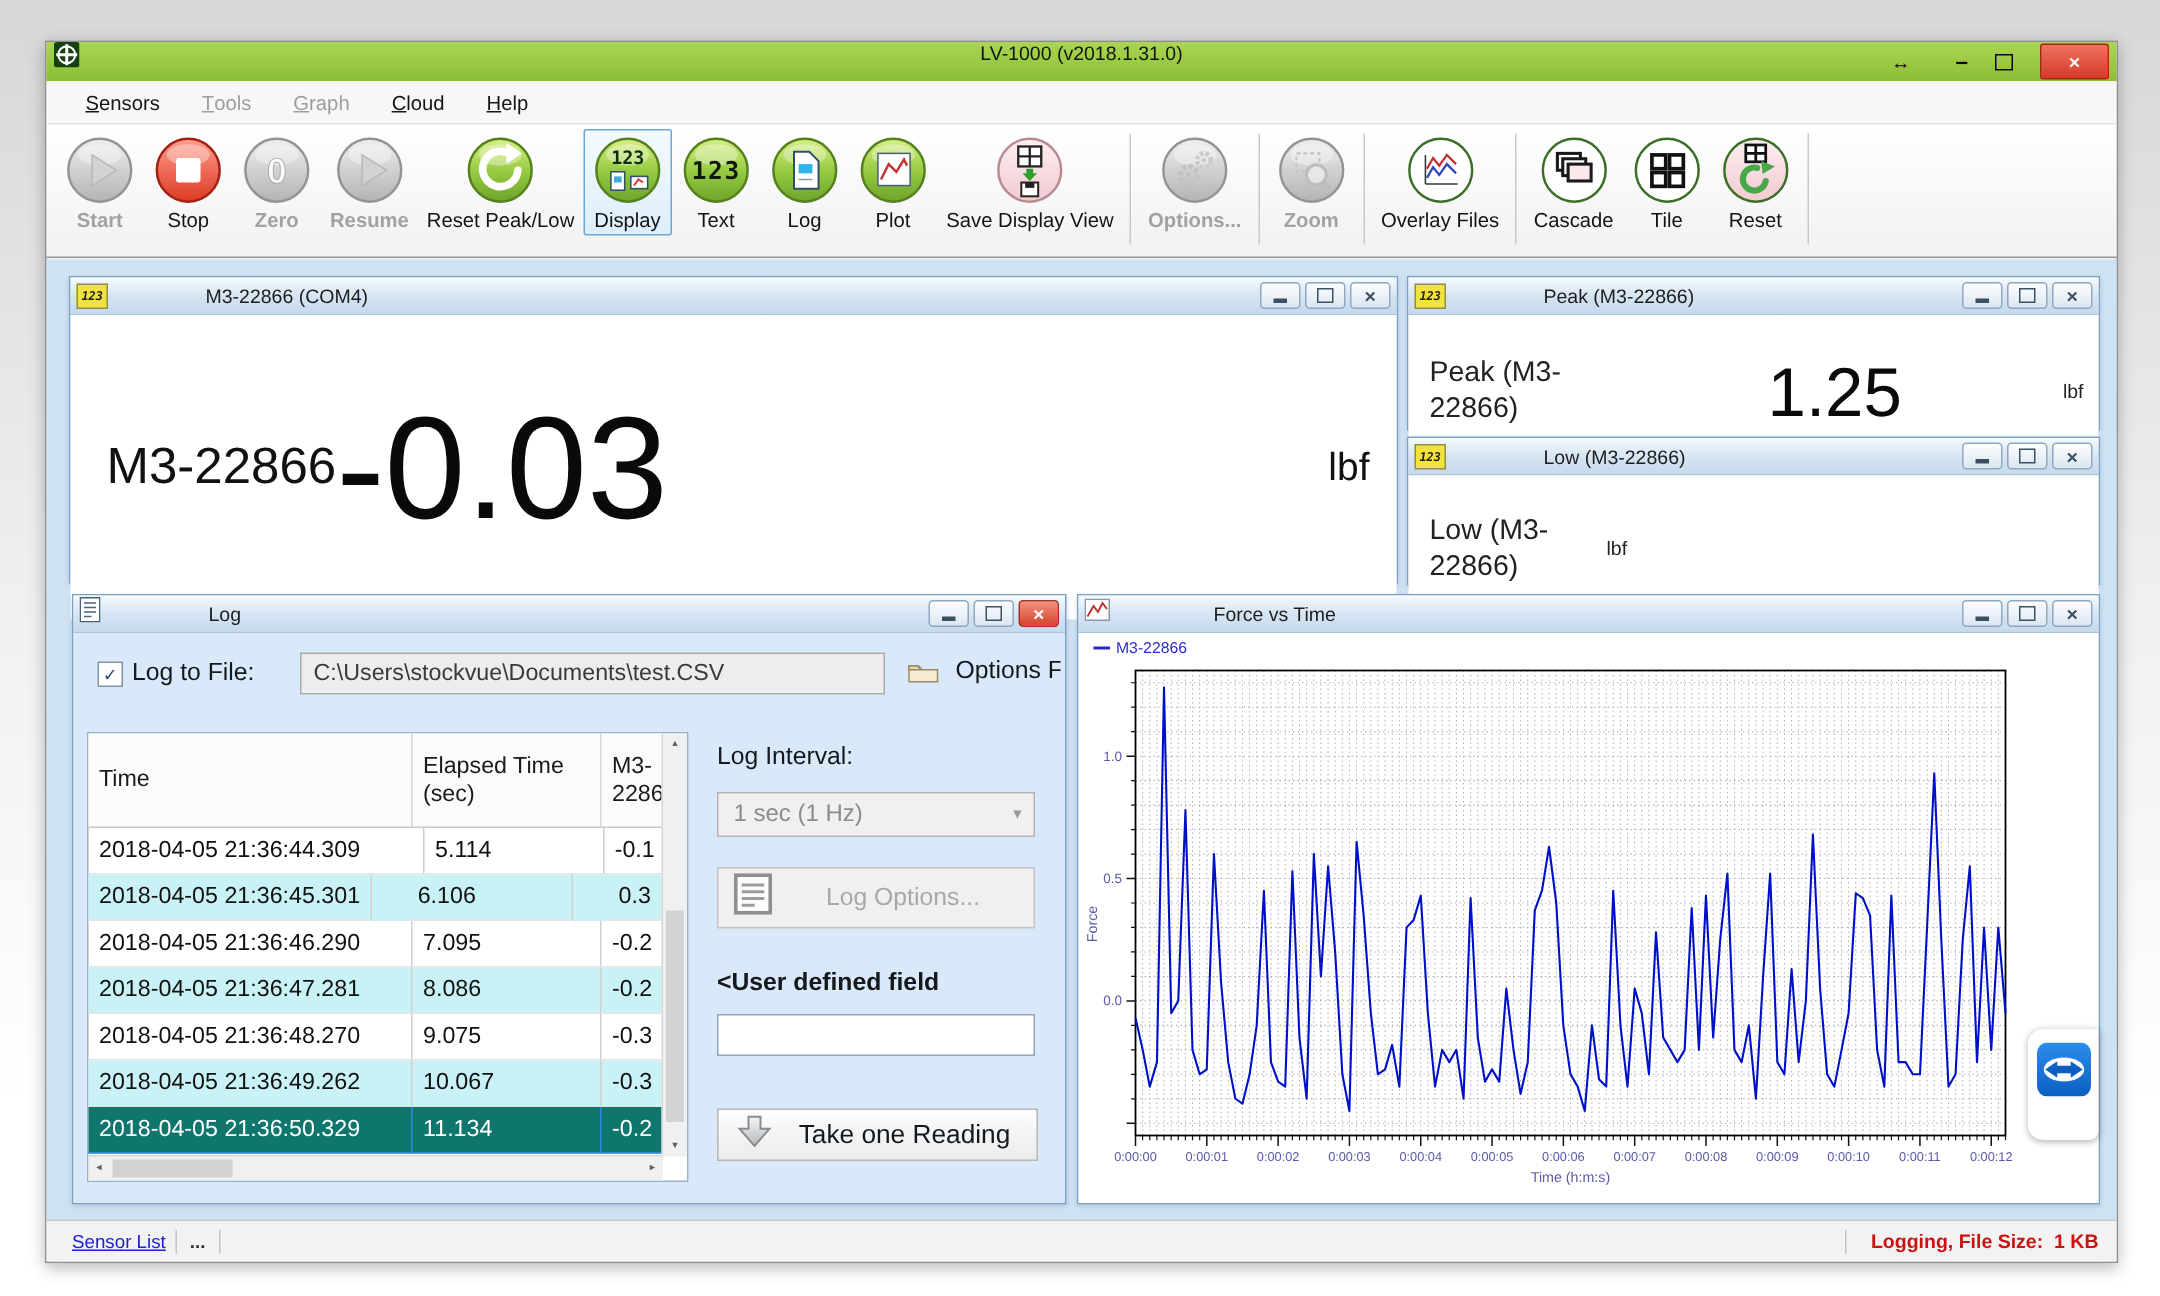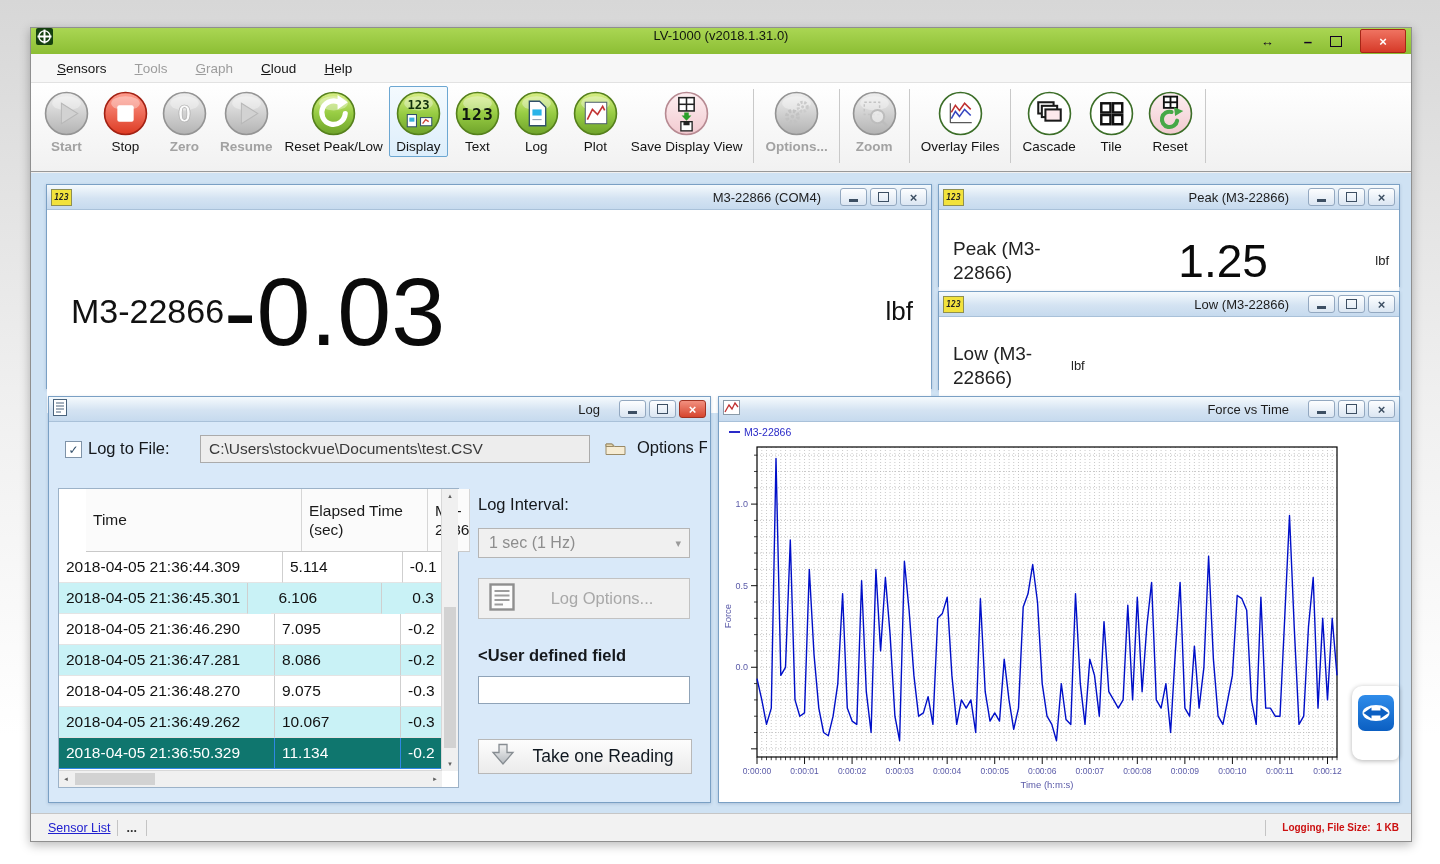--- a/index.html
+++ b/index.html
@@ -24,21 +24,21 @@
   .tb-btn .ic{width:47px;height:47px;}
   .tb-btn .lbl{font-size:13.5px;color:#141414;margin-top:2px;white-space:nowrap;}
   .tb-btn.disabled .lbl{color:#a2a2a2;font-weight:bold;}
   .tb-btn.selected{border-color:#6ca7d2;background:linear-gradient(#f4fafe,#ddeefb);}
   .tb-sep{width:1px;background:#c9c9c9;align-self:stretch;margin:3px 5px 8px 5px;}
   .toolbar-scroll{position:absolute;right:2px;bottom:3px;display:flex;flex-direction:column;line-height:6px;font-size:6px;color:#777;}
   
   .mdi{position:absolute;top:145px;left:0;right:0;bottom:27px;background:#cfe2f3;overflow:hidden;}
   .cwin{position:absolute;border:1px solid #7aa0c4;background:#fff;box-shadow:0 1px 3px rgba(70,100,140,.25);}
   .ctitle{height:24px;background:linear-gradient(180deg,#f5fafd,#d4e3f2 55%,#c6daee);border-bottom:1px solid #a9c1d9;display:flex;align-items:center;position:relative;}
-  .ctitle .ttext{position:absolute;left:90px;right:110px;text-align:right;font-size:13px;color:#1d1d1d;white-space:nowrap;}
+  .ctitle .ttext{position:absolute;left:90px;right:110px;text-align:left;font-size:13px;color:#1d1d1d;white-space:nowrap;}
   .wbtns{margin-left:auto;display:flex;gap:3px;margin-right:4px;z-index:2;}
   .wbtn{width:27px;height:18px;border:1px solid #93a8c0;border-radius:3px;background:linear-gradient(#fdfeff,#dbe6f2);display:flex;align-items:center;justify-content:center;box-sizing:border-box;}
   .wbtn .i-min{width:9px;height:3px;background:#3d4f63;margin-top:7px;}
   .wbtn .i-max{width:9px;height:8px;border:1.4px solid #3d4f63;}
   .wbtn .i-close{font-size:13px;color:#3d4f63;font-weight:bold;line-height:1;}
   .wbtn.close-red{background:linear-gradient(#f2907f,#d6452e);border-color:#a03222;}
   .wbtn.close-red .i-close{color:#fff;}
   .badge{margin-left:4px;flex:0 0 auto;}
   .badge-123{width:19px;height:15px;background:#f2e23c;border:1px solid #8f8f50;font-size:8px;font-weight:bold;font-style:italic;display:flex;align-items:center;justify-content:center;color:#222;font-family:"DejaVu Sans Mono",monospace;}
   .cbody{position:absolute;top:25px;left:0;right:0;bottom:0;background:#fff;}
@@ -52,21 +52,21 @@
   .pk-unit{font-size:13px;color:#222;margin-right:10px;}
   
   .log-body{background:#d9e9f9;overflow:hidden;}
   .abs{position:absolute;}
   .chkbox{left:16px;top:19px;width:15px;height:15px;background:#fff;border:1px solid #7f93a8;font-size:12px;color:#33506b;display:flex;align-items:center;justify-content:center;line-height:1;}
   .lbl-logto{left:39px;top:17px;font-size:16.5px;color:#15181c;}
   .file-input{left:151px;top:13px;width:380px;height:26px;background:#ededed;border:1px solid #ababab;font-size:15.5px;color:#3a3a3a;line-height:26px;padding-left:8px;white-space:nowrap;overflow:hidden;}
   .folder-btn{left:556px;top:18px;}
   .select-file{left:588px;top:16px;font-size:16.5px;color:#15181c;white-space:nowrap;width:70px;overflow:hidden;}
   .ltable{left:9px;top:66px;width:401px;height:300px;background:#fff;border:1px solid #9cb2c8;box-sizing:border-box;}
-  .thead{height:62px;display:flex;background:#fbfbfb;border-bottom:1px solid #c9c9c9;width:384px;margin-left:27px;}
+  .thead{height:62px;display:flex;background:#fbfbfb;border-bottom:1px solid #c9c9c9;width:384px;}
   .th{font-size:15.5px;color:#1a1a1a;padding:0 0 0 7px;display:flex;align-items:center;border-right:1px solid #d6d6d6;box-sizing:border-box;overflow:hidden;white-space:normal;line-height:1.25;}
   .trow{height:31px;display:flex;width:384px;font-size:15.5px;color:#111;}
   .td{display:flex;align-items:center;padding-left:7px;border-right:1px solid #cfcfcf;border-bottom:1px solid #e4e4e4;box-sizing:border-box;overflow:hidden;white-space:nowrap;}
   .trow.alt{background:#c9f2f6;}
   .trow.sel{background:#0f766e;color:#fff;}
   .trow.sel .td{border-color:#2f87e4;}
   .vscroll{position:absolute;right:0;top:0;bottom:16px;width:16px;background:#f0f0f0;border-left:1px solid #d8d8d8;}
   .vthumb{position:absolute;left:2px;right:2px;top:42%;height:50%;background:#d2d2d2;}
   .sarrow{position:absolute;left:0;right:0;height:14px;display:flex;align-items:center;justify-content:center;font-size:6px;color:#606060;}
   .hscroll{position:absolute;left:0;right:16px;bottom:0;height:16px;background:#f0f0f0;border-top:1px solid #d8d8d8;}
@@ -85,21 +85,21 @@
   .legend{position:absolute;left:10px;top:4px;display:flex;align-items:center;}
   .legend .dash{width:11px;height:2px;background:#2a2ac8;margin-right:4px;}
   .legend .ltext{font-size:10.5px;color:#2a2ac8;}
   #chart-holder{position:absolute;left:2px;top:18px;width:672px;height:358px;}
   
   .statusbar{position:absolute;left:0;right:0;bottom:0;height:27px;background:#f2f2f2;border-top:1px solid #c6c6c6;display:flex;align-items:center;font-size:12.5px;}
   .sensor-list{margin-left:17px;color:#2020cf;text-decoration:underline;}
   .sb-sep{width:1px;height:16px;background:#c4c4c4;margin:0 6px;}
   .sb-dots{color:#333;padding:0 3px;font-weight:bold;}
   .sb-right{margin-left:auto;display:flex;align-items:center;height:100%;}
-  .sb-logging{color:#cc1111;font-weight:bold;font-size:10px;margin:0 12px 0 10px;}
+  .sb-logging{color:#cc1111;font-weight:bold;font-size:13px;margin:0 12px 0 10px;}
   
   .tv-tab{position:absolute;left:1352px;top:686px;width:47px;height:74px;background:#fff;border-radius:10px 2px 6px 10px;box-shadow:0 1px 5px rgba(0,0,0,.3);display:flex;justify-content:center;align-items:flex-start;padding-top:9px;box-sizing:border-box;}
 </style>
 </head>
 <body>
 
 <svg width="0" height="0" style="position:absolute">
   <defs>
     <linearGradient id="gGreen" x1="0" y1="0" x2="0" y2="1">
       <stop offset="0" stop-color="#d9ef86"></stop>

